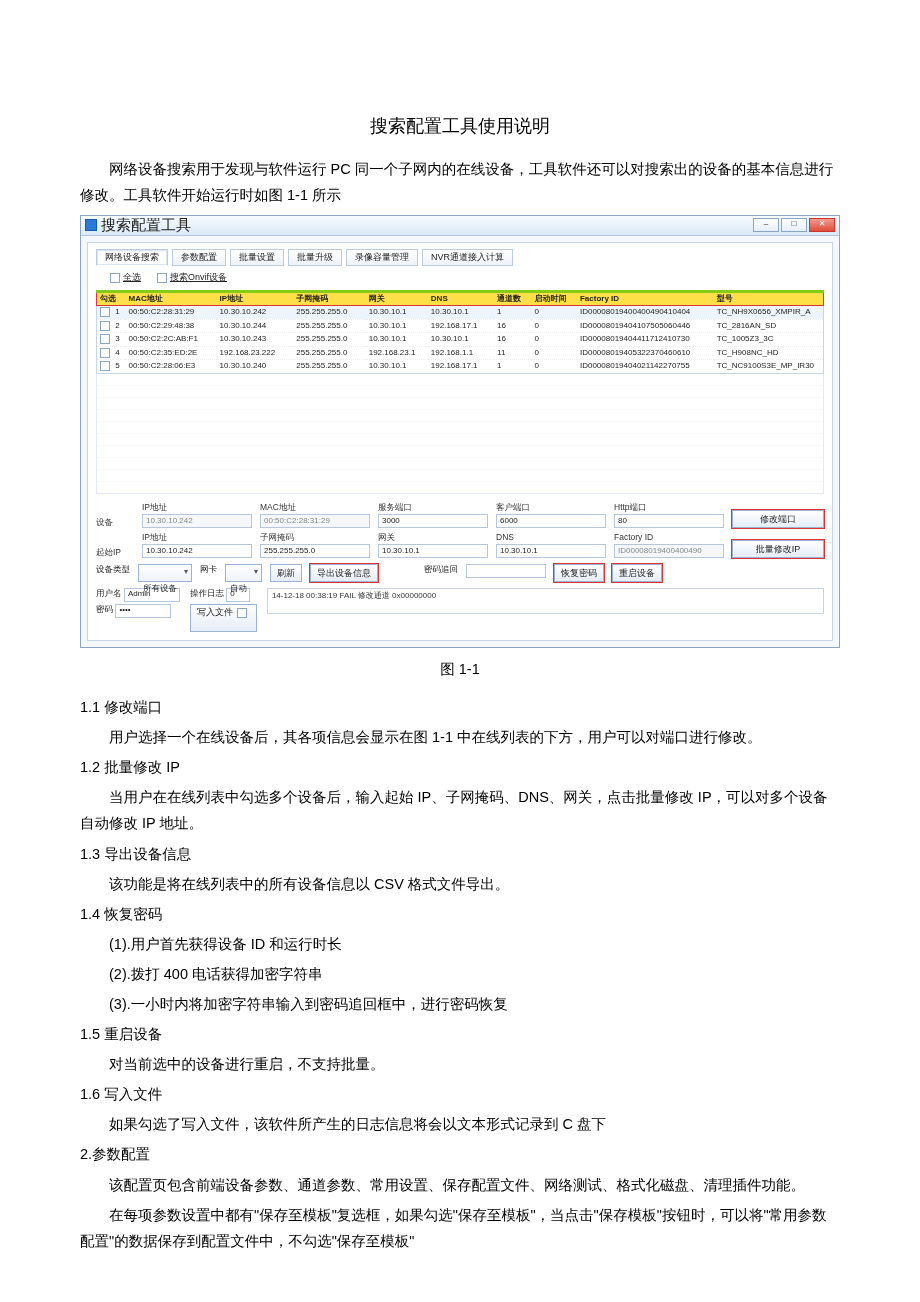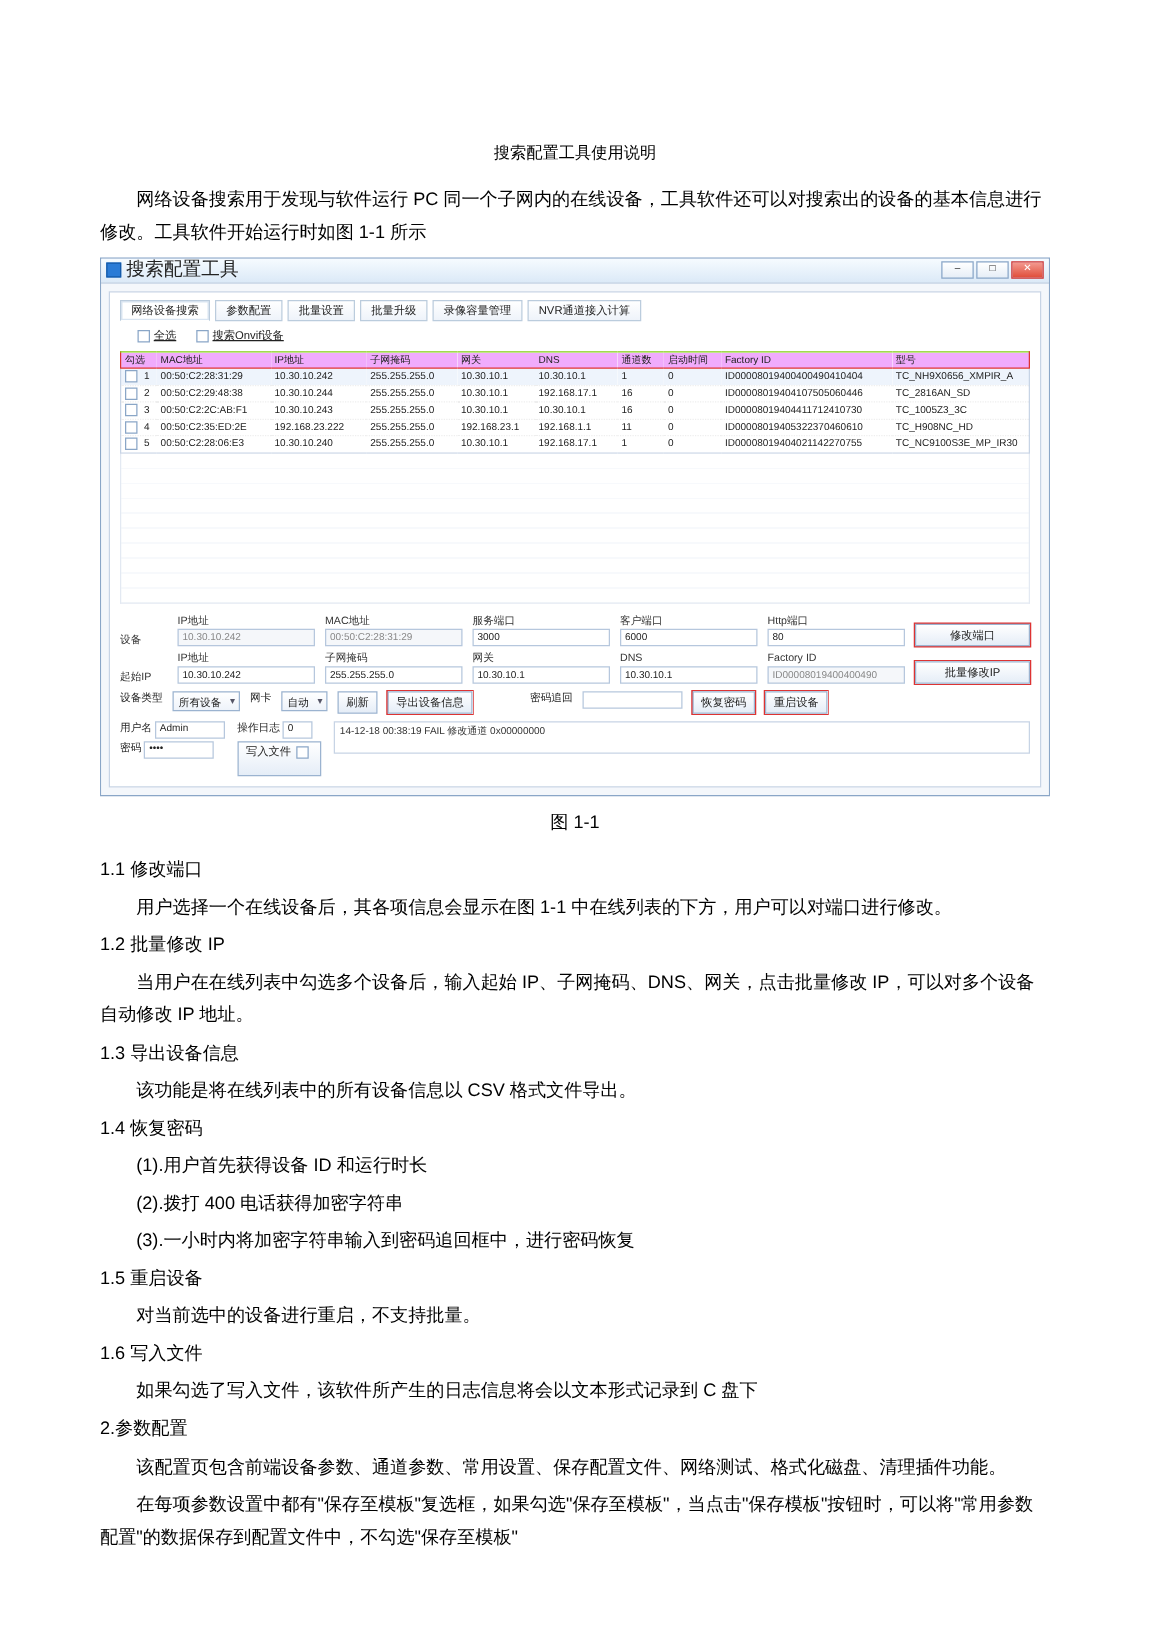--- a/index.html
+++ b/index.html
@@ -10,21 +10,21 @@
     width: 920px;
   }
   .page {
     padding: 110px 80px 60px 80px;
     font-size: 14.5px;
     line-height: 1.8;
     color: #000;
   }
   .doc-title {
     text-align: center;
-    font-size: 13px;
+    font-size: 18px;
     margin-bottom: 14px;
   }
   .sec-h {
     margin: 4px 0;
   }
   p.body {
     margin: 0 0 4px 0;
     text-indent: 2em;
   }
   .fig-caption {
@@ -108,24 +108,24 @@
     font-size: 8px;
   }
   .dev-table th, .dev-table td {
     padding: 1px 3px;
     text-align: left;
     overflow: hidden;
     white-space: nowrap;
     text-overflow: ellipsis;
   }
   .dev-table thead tr.hdr th {
-    border-top: 1px solid #84cc16;
+    border-top: 3px solid #84cc16;
     border-bottom: 1px solid #d33;
-    background: #f0abfc;
-    font-weight: normal;
+    background: #fde047;
+    font-weight: bold;
   }
   .dev-table thead tr.hdr th:first-child { border-left:1px solid #d33; }
   .dev-table thead tr.hdr th:last-child { border-right:1px solid #d33; }
   .dev-table tbody tr td { border-bottom: 1px dotted #eee; }
   .dev-table tbody tr:first-child td { background:#eef4fc; }
   .blank-rows { height: 120px; background: repeating-linear-gradient(#fff,#fff 11px,#f7f9fc 11px,#f7f9fc 12px); border:1px solid #e3e9f2; border-top:none; }
   .form-grid {
     margin-top: 8px;
     display: grid;
     grid-template-columns: 38px 1fr 1fr 1fr 1fr 1fr 92px;
@@ -160,21 +160,21 @@
     margin-top: 6px;
     display: flex;
     gap: 8px;
     align-items: flex-start;
     font-size: 8.5px;
   }
   .sel {
     height: 16px;
     border: 1px solid #9bb3d0;
     background: linear-gradient(#fff,#eef3fa);
-    padding: 1px 14px 0 4px;
+    padding: 16px 14px 0 4px;
     font-size: 8.5px;
     position: relative;
     line-height: 14px;
   }
   .sel::after {
     content: "▾";
     position: absolute;
     right: 3px; top: 0;
     font-size: 8px;
     color: #556;

